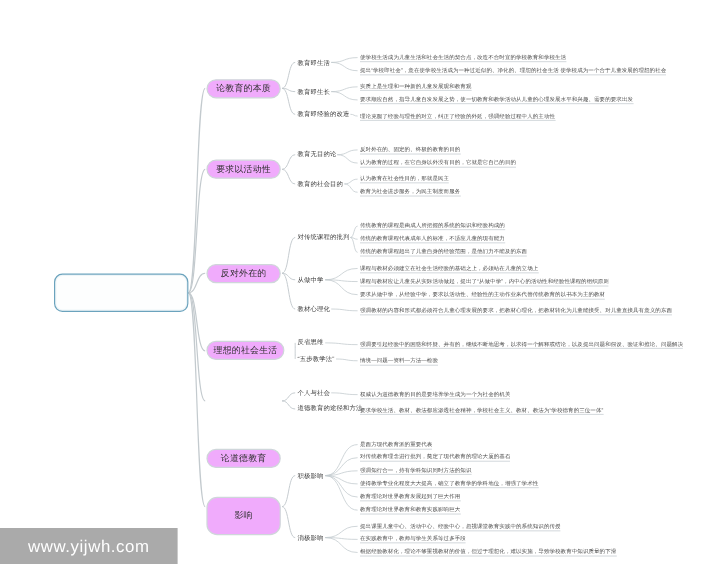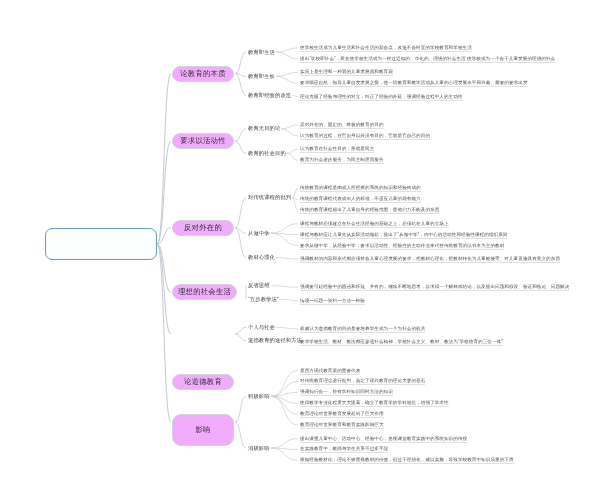--- a/index.html
+++ b/index.html
@@ -146,13 +146,14 @@
       <div class="node l3-node u" style="left: 300px; top: 388.355px; height: 8px; max-width: 298px; overflow: hidden;">强调知行合一，持有学科知识同时方法的知识</div>
       <div class="node l3-node u" style="left: 300px; top: 399.279px; height: 8px; max-width: 298px; overflow: hidden;">使得教学专业化程度大大提高，确立了教育学的学科地位，增强了学术性</div>
       <div class="node l3-node u" style="left: 300px; top: 410.203px; height: 8px; max-width: 298px; overflow: hidden;">教育理论对世界教育发展起到了巨大作用</div>
       <div class="node l3-node u" style="left: 300px; top: 421.128px; height: 8px; max-width: 298px; overflow: hidden;">教育理论对世界教育和教育实践影响巨大</div>
       <div class="node l2-node" style="left: 248px; top: 443px; height: 10px;">消极影响</div>
       <div class="node l3-node u" style="left: 300px; top: 434.555px; height: 8px; max-width: 298px; overflow: hidden;">提出课重儿童中心、活动中心、经验中心，忽视课堂教育实践中的系统知识的传授</div>
       <div class="node l3-node u" style="left: 300px; top: 445.479px; height: 8px; max-width: 298px; overflow: hidden;">在实践教育中，教师与学生关系等过多手段</div>
       <div class="node l3-node u" style="left: 300px; top: 456.403px; height: 8px; max-width: 298px; overflow: hidden;">根据经验教材化，理论不够重视教材的价值，但过于理想化，难以实施，导致学校教育中知识质量的下滑</div>
     </div>
 
+  <div class="wm" id="wm-site">www.yijwh.com</div>
 </div>
 
 </body></html>

